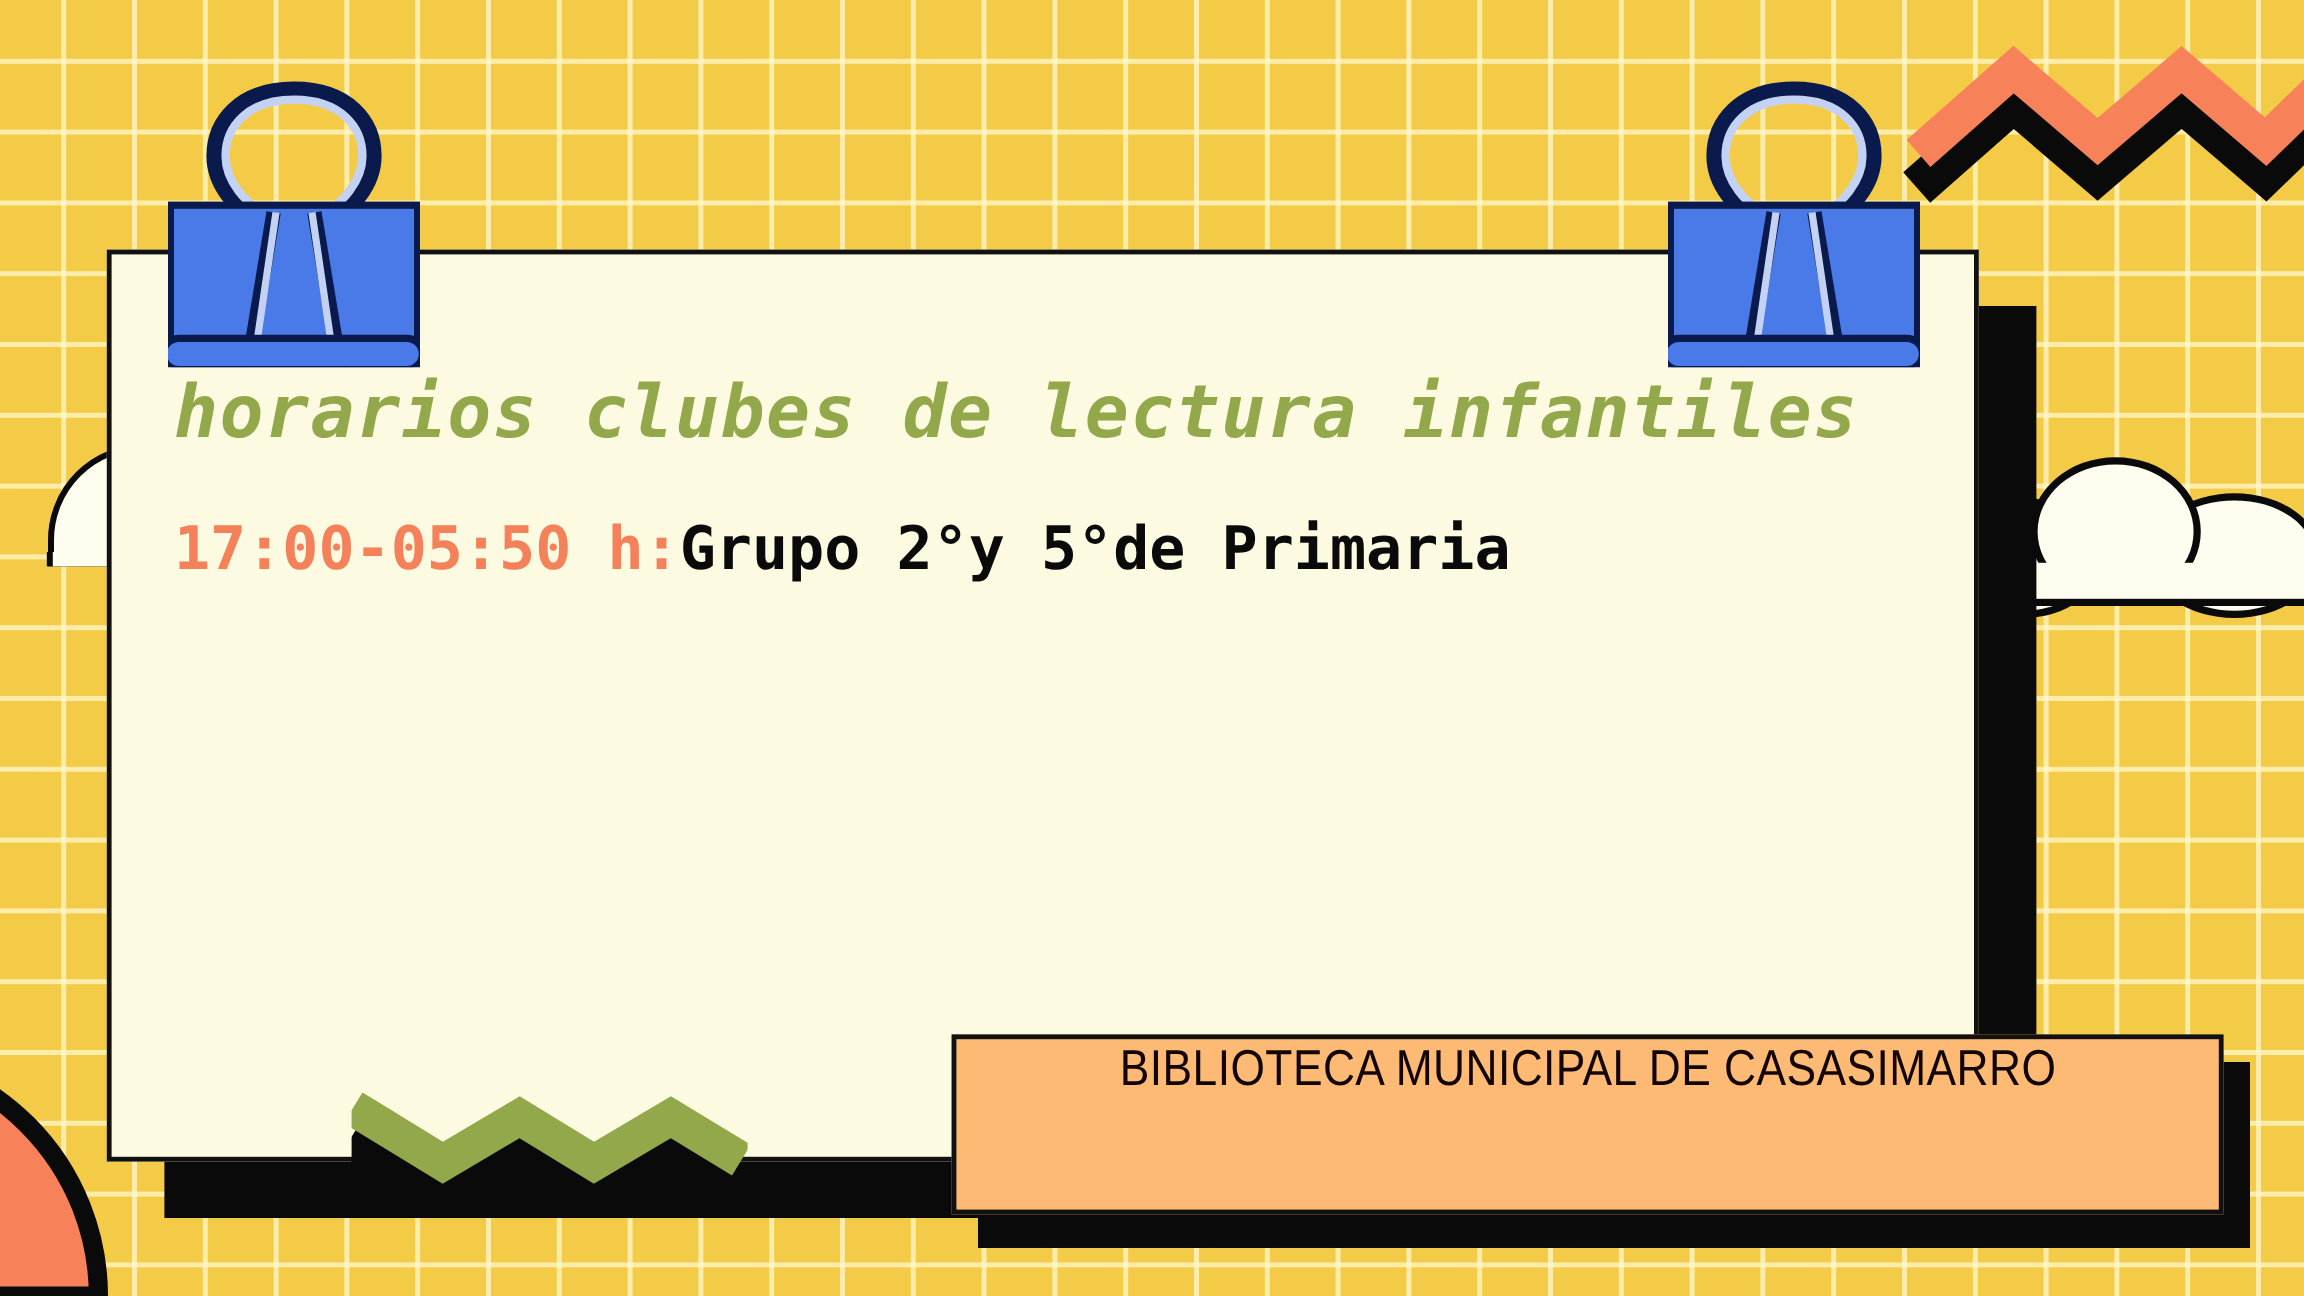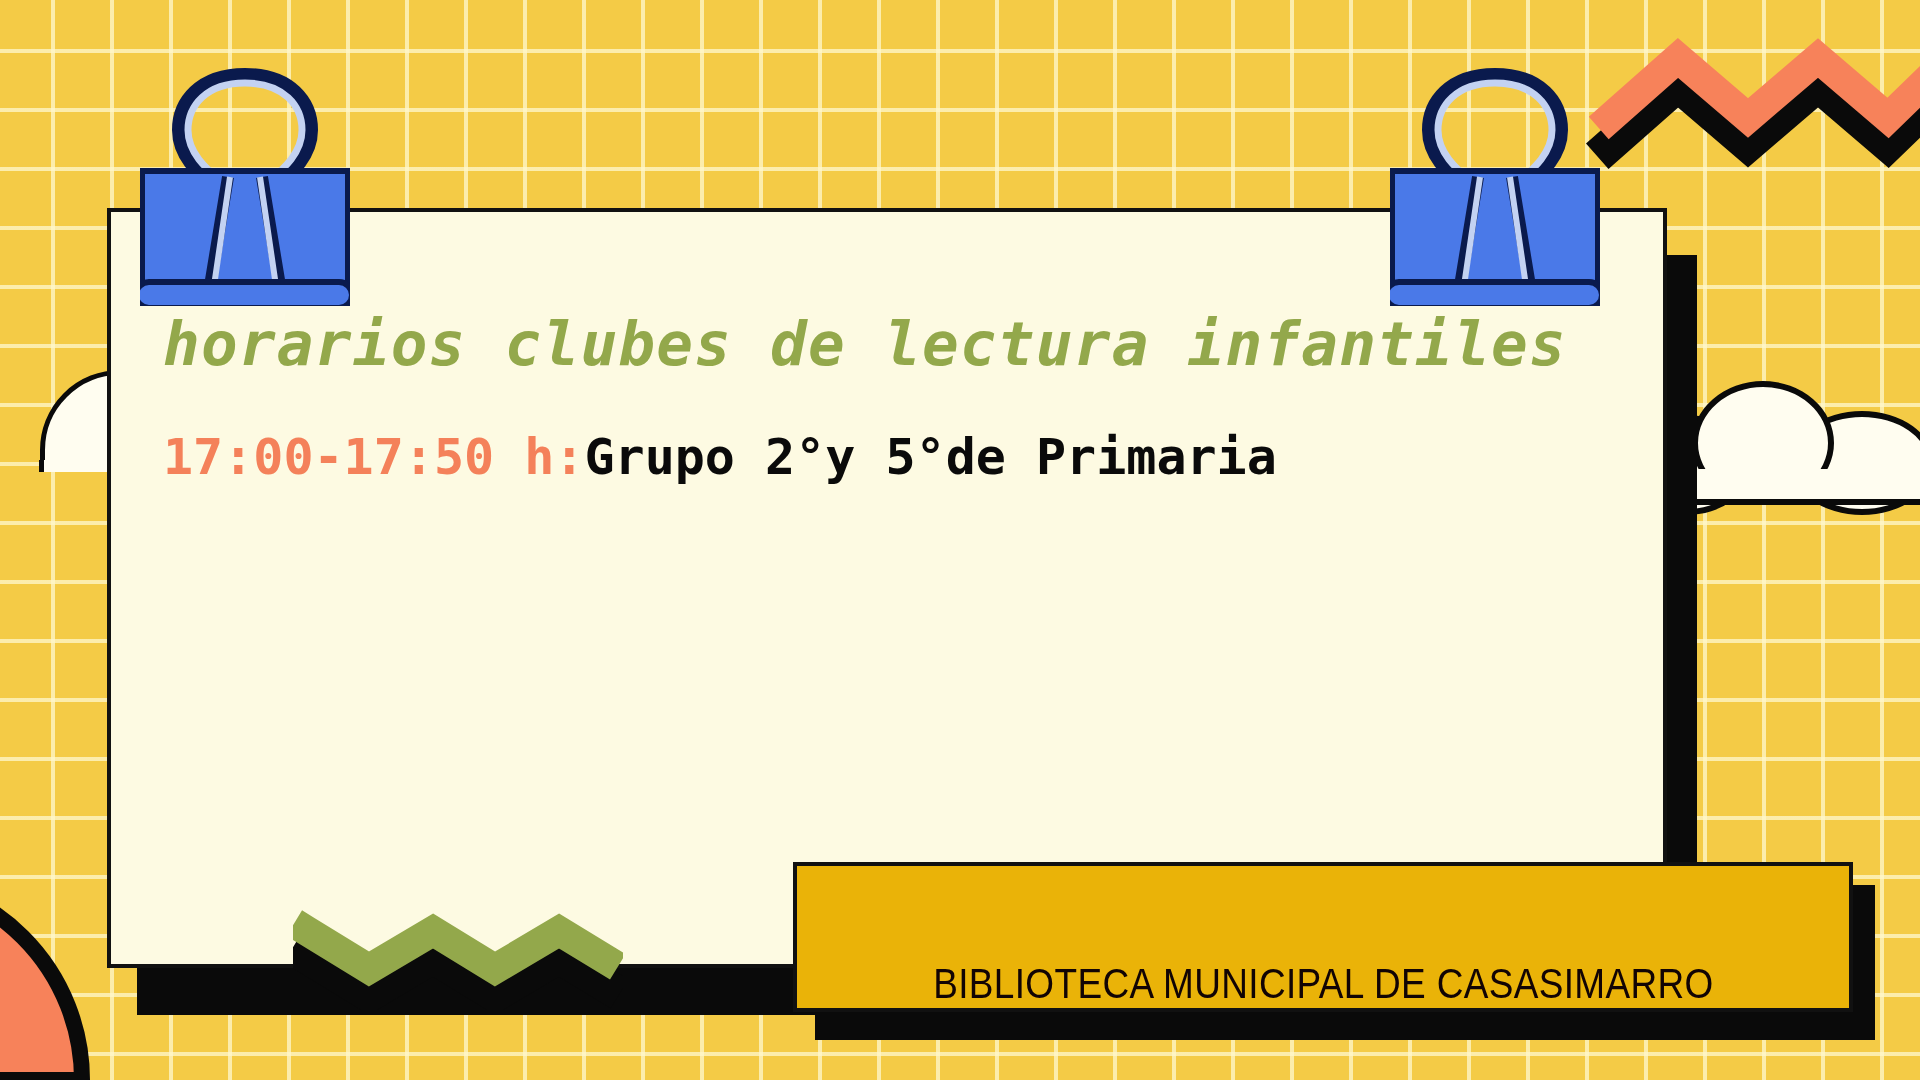--- a/index.html
+++ b/index.html
@@ -60,21 +60,21 @@
   .zig svg{display:block;overflow:visible;}
 
   
   .card-shadow{
     position:absolute;left:137px;top:255px;
     width:1560px;height:760px;background:#0a0a0a;
   }
 
   
   .card{
-    position:absolute;left:107px;top:208px;
+    position:absolute;left:89px;top:208px;
     width:1560px;height:760px;
     background:#fdfae2;
     border:4px solid #111;
     box-sizing:border-box;
     overflow:visible;
   }
 
   .card-inner{padding:96px 0 0 52px;}
 
   .title{
@@ -105,24 +105,24 @@
   
   .zig-olive{position:absolute;left:293px;top:895px;}
 
   
   .banner-shadow{
     position:absolute;left:815px;top:885px;width:1060px;height:155px;background:#0a0a0a;
   }
   .banner{
     position:absolute;left:793px;top:862px;
     width:1060px;height:150px;
-    background:#eab308;
+    background:#fdba74;
     border:4px solid #111;
     box-sizing:border-box;
-    display:flex;align-items:flex-end;justify-content:center;
+    display:flex;align-items:flex-start;justify-content:center;
   }
   .banner-text{
     font-family:"Liberation Sans", sans-serif;
     font-size:42px;
     color:#120404;
     letter-spacing:.4px;
     transform:scaleX(.88);
     white-space:nowrap;
   }
 </style>
@@ -156,21 +156,21 @@
     <div class="base"></div>
   </div>
 
   <div class="card-shadow"></div>
 
   <div class="card">
     <div class="card-inner">
       <h1 class="title">horarios clubes de lectura infantiles</h1>
 
       <p class="row">
-        <span class="time">17:00-17:50 h:</span><span class="grp">Grupo 2°y 5°de Primaria</span>
+        <span class="time">17:00-05:50 h:</span><span class="grp">Grupo 2°y 5°de Primaria</span>
       </p>
     </div>
   </div>
 
   <div class="clip" style="left:140px;top:58px;">
     <svg width="210" height="248" viewBox="0 0 210 248">
       <path d="M105 18 C 60 18 40 45 40 72 C 40 99 62 116 78 130 L 62 240
                M105 18 C 150 18 170 45 170 72 C 170 99 148 116 132 130 L 148 240" fill="none" stroke="#0a1a4d" stroke-width="16" stroke-linecap="round"></path>
       <path d="M105 25 C 66 25 48 48 48 72 C 48 96 68 112 84 126 L 68 238
                M105 25 C 144 25 162 48 162 72 C 162 96 142 112 126 126 L 142 238" fill="none" stroke="#c3d2f2" stroke-width="7" stroke-linecap="round"></path>

